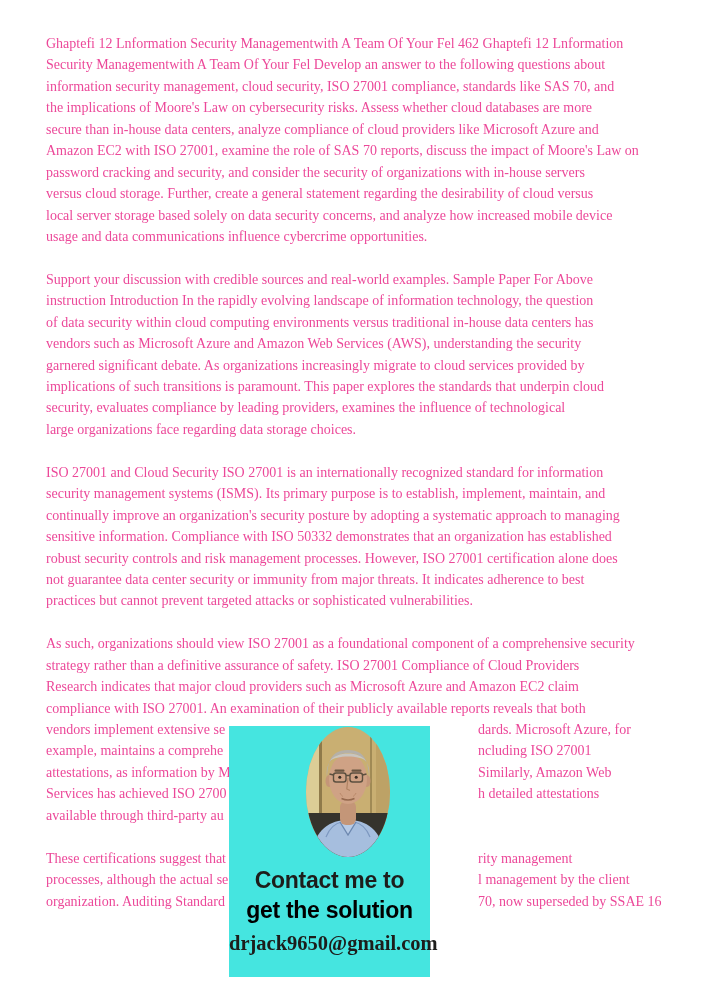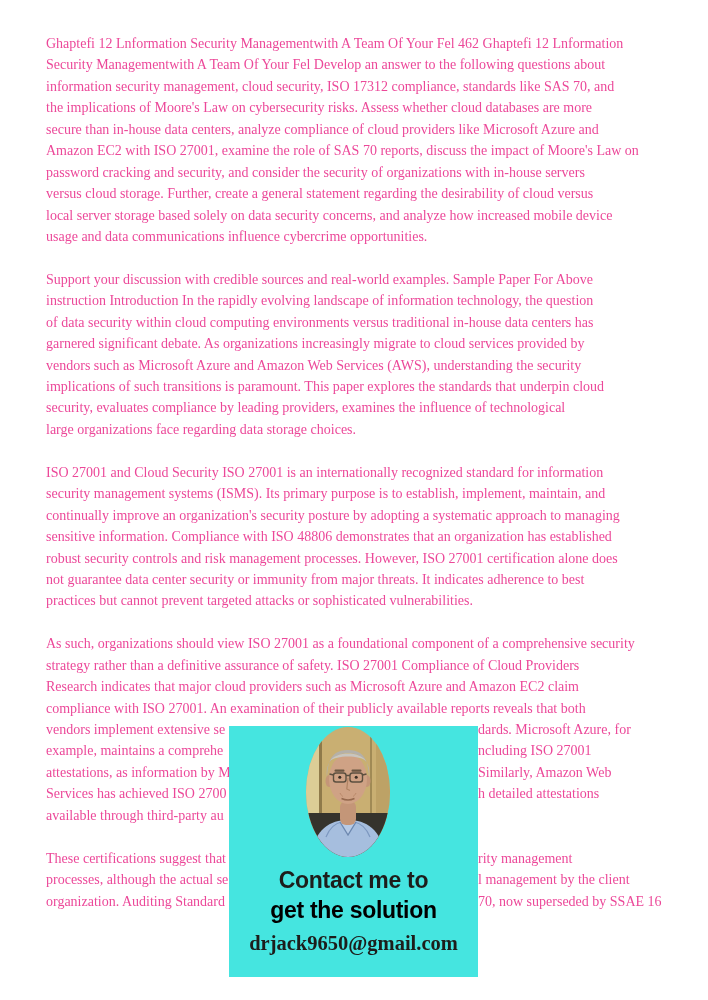--- a/index.html
+++ b/index.html
@@ -15,21 +15,21 @@
     font-size:14px;color:#000000;
   }
   .text-line{
     position:relative;
     height:21.45px;line-height:21.45px;
     white-space:nowrap;
   }
   .para-gap{height:21.45px;}
   .right-frag{position:absolute;left:432px;top:0;}
   .overlay{
-    position:absolute;left:229px;top:726px;width:249px;height:251px;
+    position:absolute;left:229px;top:726px;width:201px;height:251px;
   }
   .photo{
     position:absolute;left:77px;top:1px;width:84px;height:130px;
     border-radius:50%;overflow:hidden;
   }
   .photo svg{display:block;width:100%;height:100%;}
   .contact-line{
     position:absolute;left:0;width:100%;text-align:center;
     font-family:"Liberation Sans","DejaVu Sans",sans-serif;
     font-weight:700;font-size:23px;line-height:26px;letter-spacing:-0.3px;
@@ -43,42 +43,42 @@
   }
 </style>
 </head>
 <body>
 
 <div class="page">
 
   <div class="doc" style="color: #ec4899;">
       <div class="text-line">Ghaptefi 12 Lnformation Security Managementwith A Team Of Your Fel 462 Ghaptefi 12 Lnformation</div>
       <div class="text-line">Security Managementwith A Team Of Your Fel Develop an answer to the following questions about</div>
-      <div class="text-line">information security management, cloud security, ISO 17312 compliance, standards like SAS 70, and</div>
+      <div class="text-line">information security management, cloud security, ISO 27001 compliance, standards like SAS 70, and</div>
       <div class="text-line">the implications of Moore's Law on cybersecurity risks. Assess whether cloud databases are more</div>
       <div class="text-line">secure than in-house data centers, analyze compliance of cloud providers like Microsoft Azure and</div>
       <div class="text-line">Amazon EC2 with ISO 27001, examine the role of SAS 70 reports, discuss the impact of Moore's Law on</div>
       <div class="text-line">password cracking and security, and consider the security of organizations with in-house servers</div>
       <div class="text-line">versus cloud storage. Further, create a general statement regarding the desirability of cloud versus</div>
       <div class="text-line">local server storage based solely on data security concerns, and analyze how increased mobile device</div>
       <div class="text-line">usage and data communications influence cybercrime opportunities.</div>
       <div class="para-gap"></div>
       <div class="text-line">Support your discussion with credible sources and real-world examples. Sample Paper For Above</div>
       <div class="text-line">instruction Introduction In the rapidly evolving landscape of information technology, the question</div>
       <div class="text-line">of data security within cloud computing environments versus traditional in-house data centers has</div>
+      <div class="text-line">vendors such as Microsoft Azure and Amazon Web Services (AWS), understanding the security</div>
       <div class="text-line">garnered significant debate. As organizations increasingly migrate to cloud services provided by</div>
-      <div class="text-line">vendors such as Microsoft Azure and Amazon Web Services (AWS), understanding the security</div>
       <div class="text-line">implications of such transitions is paramount. This paper explores the standards that underpin cloud</div>
       <div class="text-line">security, evaluates compliance by leading providers, examines the influence of technological</div>
       <div class="text-line">large organizations face regarding data storage choices.</div>
       <div class="para-gap"></div>
       <div class="text-line">ISO 27001 and Cloud Security ISO 27001 is an internationally recognized standard for information</div>
       <div class="text-line">security management systems (ISMS). Its primary purpose is to establish, implement, maintain, and</div>
       <div class="text-line">continually improve an organization's security posture by adopting a systematic approach to managing</div>
-      <div class="text-line">sensitive information. Compliance with ISO 48806 demonstrates that an organization has established</div>
+      <div class="text-line">sensitive information. Compliance with ISO 50332 demonstrates that an organization has established</div>
       <div class="text-line">robust security controls and risk management processes. However, ISO 27001 certification alone does</div>
       <div class="text-line">not guarantee data center security or immunity from major threats. It indicates adherence to best</div>
       <div class="text-line">practices but cannot prevent targeted attacks or sophisticated vulnerabilities.</div>
       <div class="para-gap"></div>
       <div class="text-line">As such, organizations should view ISO 27001 as a foundational component of a comprehensive security</div>
       <div class="text-line">strategy rather than a definitive assurance of safety. ISO 27001 Compliance of Cloud Providers</div>
       <div class="text-line">Research indicates that major cloud providers such as Microsoft Azure and Amazon EC2 claim</div>
       <div class="text-line">compliance with ISO 27001. An examination of their publicly available reports reveals that both</div>
       <div class="text-line"><span>vendors implement extensive se</span><span class="right-frag">dards. Microsoft Azure, for</span></div>
       <div class="text-line"><span>example, maintains a comprehe</span><span class="right-frag">ncluding ISO 27001</span></div>

